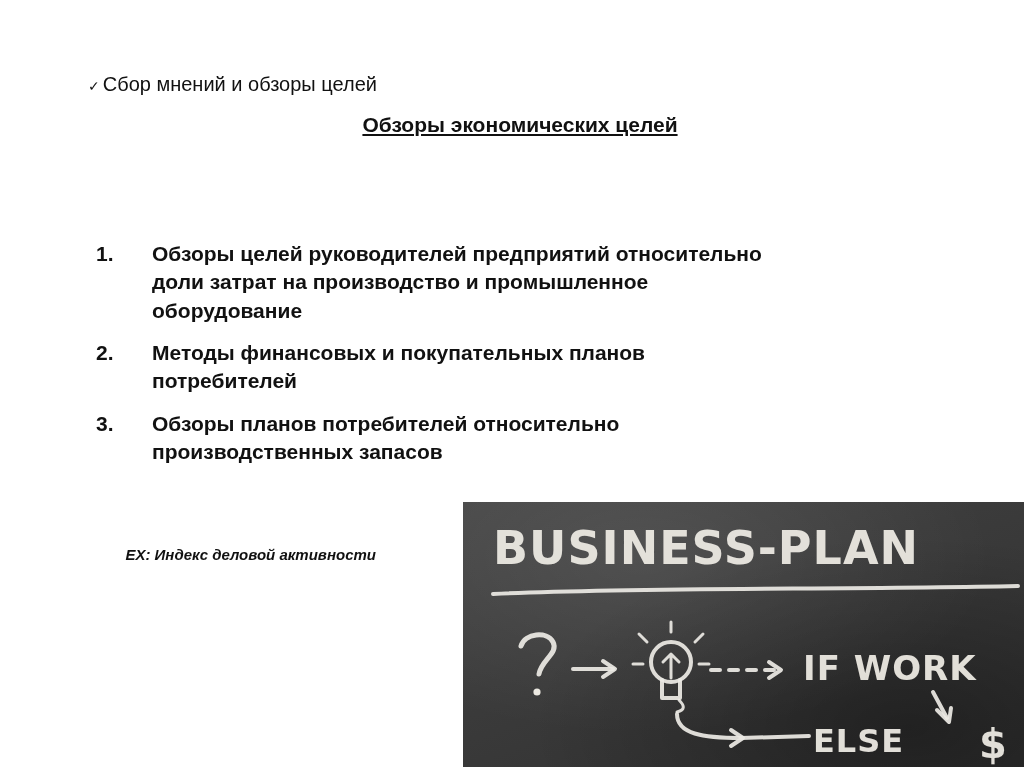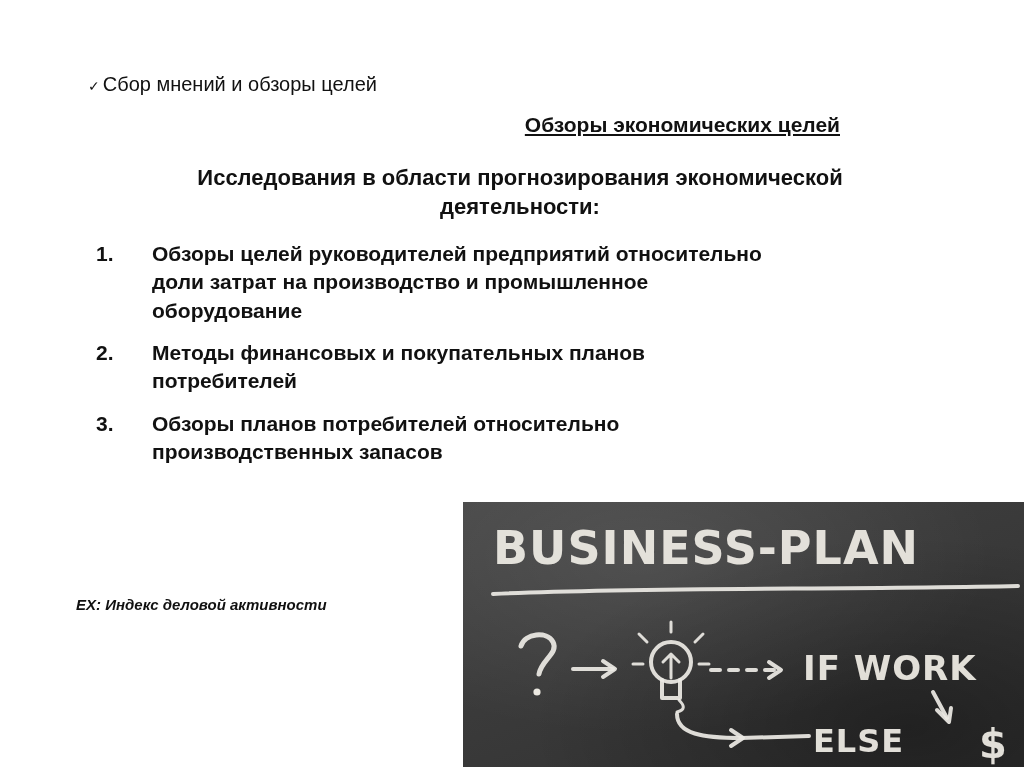--- a/index.html
+++ b/index.html
@@ -52,21 +52,21 @@
   .check-text {
     font-size: 20px;
   }
 
   
   .section-title {
     position: absolute;
     left: 200px;
     top: 113px;
     width: 640px;
-    text-align: right;
+    text-align: center;
     font-size: 21px;
     font-weight: bold;
     text-decoration: underline;
   }
 
   .subtitle {
     position: absolute;
     left: 180px;
     top: 163px;
     width: 680px;
@@ -102,22 +102,23 @@
     font-size: 21px;
     font-weight: bold;
     line-height: 1.35;
     margin-left: 20px;
   }
 
   
   .notes {
     position: absolute;
     left: 76px;
-    top: 595px;
+    top: 545px;
     width: 300px;
+    text-align: right;
   }
   .note {
     font-size: 15px;
     font-style: italic;
     font-weight: bold;
     line-height: 1.35;
     margin-bottom: 22px;
   }
 
   
@@ -162,21 +163,20 @@
 <div class="slide">
 
 
   <div class="check-line">
     <span class="check-mark">✓</span>
     <span class="check-text">Сбор мнений и обзоры целей</span>
   </div>
 
   <div class="section-title">Обзоры экономических целей</div>
 
-  <div class="subtitle">Исследования в области прогнозирования экономической деятельности:</div>
 
   <div class="num-list">
     <div class="num-item">
       <div class="num-index">1.</div>
       <div class="num-text">Обзоры целей руководителей предприятий относительно доли затрат на производство и промышленное оборудование</div>
     </div>
     <div class="num-item">
       <div class="num-index">2.</div>
       <div class="num-text">Методы финансовых и покупательных планов потребителей</div>
     </div>

